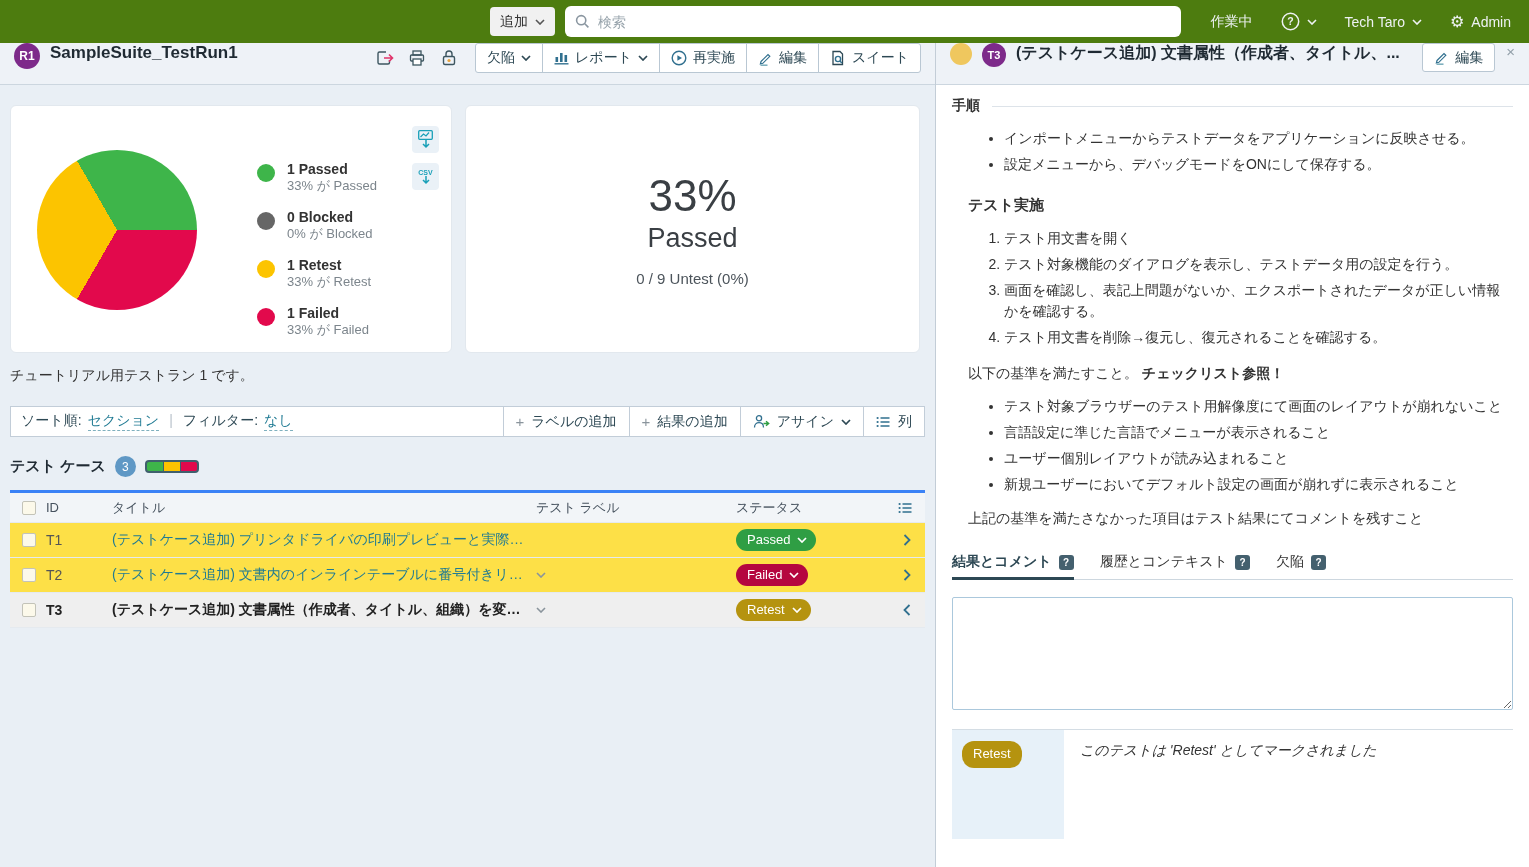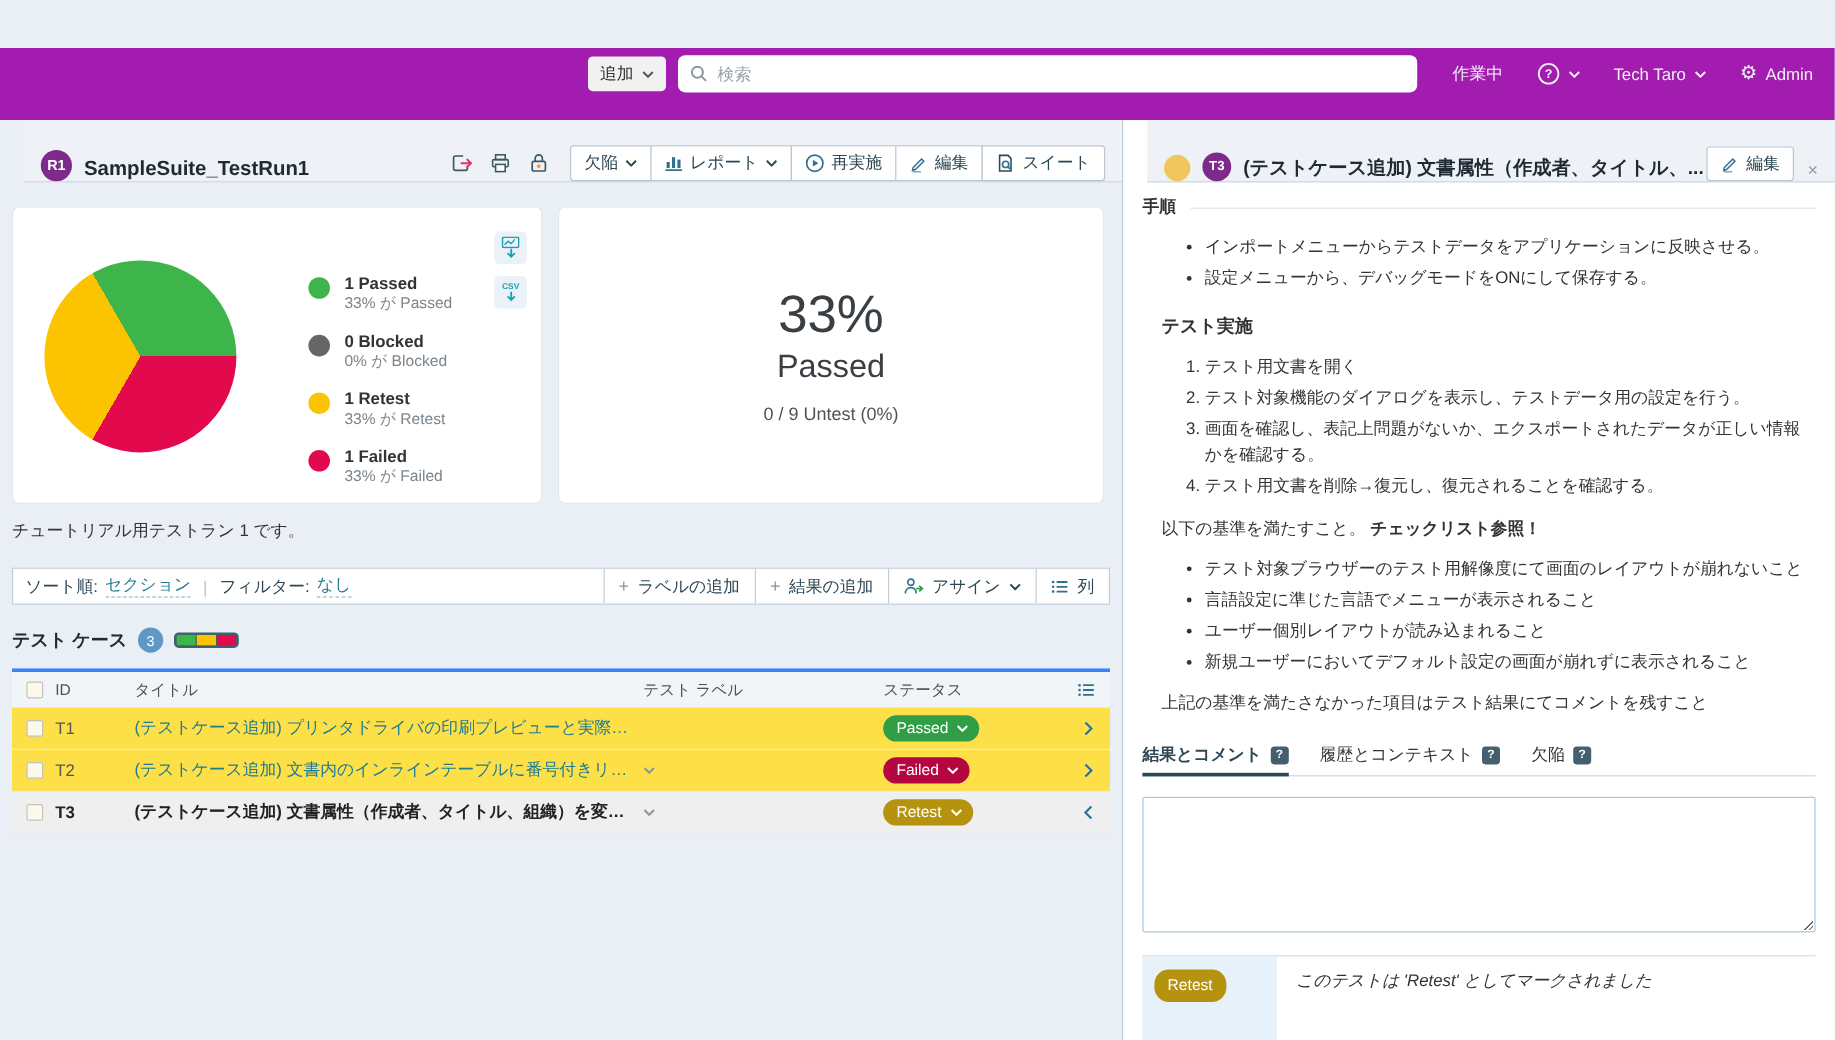--- a/index.html
+++ b/index.html
@@ -1,37 +1,37 @@
 <!DOCTYPE html>
 <html><head>
 <meta charset="utf-8">
 <style>
   * { box-sizing: border-box; margin: 0; padding: 0; }
   html,body { width:1529px; height:867px; overflow:hidden; }
   body { font-family:"Liberation Sans","DejaVu Sans",sans-serif; font-size:14px; color:#333; background:#e9eff5; }
   svg { display:block; }
 
   
-  .navbar { position:relative; height:60px; background:#a21caf; display:flex; align-items:center;margin-top:40px; }
+  .navbar { position:relative; height:43px; background:#4d7c0f; display:flex; align-items:center; }
   .nav-add { position:absolute; left:490px; top:7px; height:29px; padding:0 10px; background:#f1f1f1;
              border-radius:4px; display:flex; align-items:center; gap:7px; color:#333; cursor:pointer; }
   .nav-search { position:absolute; left:565px; top:6px; width:616px; height:31px; background:#fff;
                 border-radius:6px; display:flex; align-items:center; padding:0 10px; gap:8px; }
   .nav-search input { border:none; outline:none; flex:1; font-size:14px; font-family:inherit; color:#333; }
   .nav-search input::placeholder { color:#98a4ac; }
   .nav-right { position:absolute; right:18px; top:0; height:43px; display:flex; align-items:center; gap:28px; color:#eef2f4; }
   .nav-item { display:flex; align-items:center; gap:7px; cursor:pointer; }
   .gear-glyph { font-size:16px; line-height:1; }
 
   
   .main { display:flex; height:824px; }
   .left-panel { width:935px; display:flex; flex-direction:column; }
   .right-panel { width:594px; border-left:1px solid #c3cdd7; display:flex; flex-direction:column; background:#fff; }
 
-  .panel-header { height:52px; background:#eef2f7; border-bottom:1px solid #ccd6df; display:flex; align-items:flex-end; padding:0 14px; flex:none;margin-left:20px; }
+  .panel-header { height:42px; background:#eef2f7; border-bottom:1px solid #ccd6df; display:flex; align-items:flex-start; padding:0 14px; flex:none; }
 
   .run-badge { width:26px; height:26px; border-radius:50%; color:#fff; font-size:12px; font-weight:bold;
                display:flex; align-items:center; justify-content:center; flex:none; }
   .run-title { font-size:17px; font-weight:bold; color:#1f2a33; margin-left:10px; white-space:nowrap; }
 
   .header-tools { margin-left:auto; display:flex; align-items:center; gap:8px; }
   .icon-btn { width:24px; height:24px; display:flex; align-items:center; justify-content:center; color:#3d5660; cursor:pointer; }
   .btn-group { display:flex; margin-left:6px; }
   .tb-btn { display:flex; align-items:center; gap:6px; height:30px; padding:0 11px; background:#fff;
             border:1px solid #b9c7d3; margin-left:-1px; color:#2d4854; cursor:pointer; white-space:nowrap; }
@@ -57,21 +57,21 @@
             align-items:center; justify-content:center; color:#19a0b8; cursor:pointer; }
   .csv-txt { font-size:7px; font-weight:bold; line-height:1; color:#19a0b8; }
 
   .big-percent { font-size:44px; color:#3a3f44; }
   .big-label { font-size:27px; color:#3a3f44; margin-top:2px; }
   .untested { font-size:15px; color:#4c545b; margin-top:16px; }
 
   .run-desc { margin-top:14px; color:#333; }
 
   .filter-bar { margin-top:21px; height:31px; background:#fff; border:1px solid #c2cdd8; display:flex; align-items:center; }
-  .fb-left { display:flex; align-items:center; gap:6px; padding:0 10px; color:#2d4854; }
+  .fb-left { display:flex; gap:6px; padding:0 10px; color:#2d4854; }
   .fb-sep { color:#b9c3cc; padding:0 4px; }
   .dashed-link { color:#1f7a93; border-bottom:1px dashed #7fb0be; cursor:pointer; }
   .fb-right { margin-left:auto; display:flex; height:100%; }
   .fb-btn { display:flex; align-items:center; gap:7px; padding:0 12px; border-left:1px solid #c2cdd8;
             color:#2d4854; cursor:pointer; white-space:nowrap; }
   .plus { color:#8a949c; font-size:15px; }
 
   .cases-heading { margin-top:19px; display:flex; align-items:center; gap:9px; }
   .cases-title { font-size:15px; font-weight:bold; color:#1f2a33; }
   .count-badge { width:21px; height:21px; border-radius:50%; color:#fff; font-size:12px;

